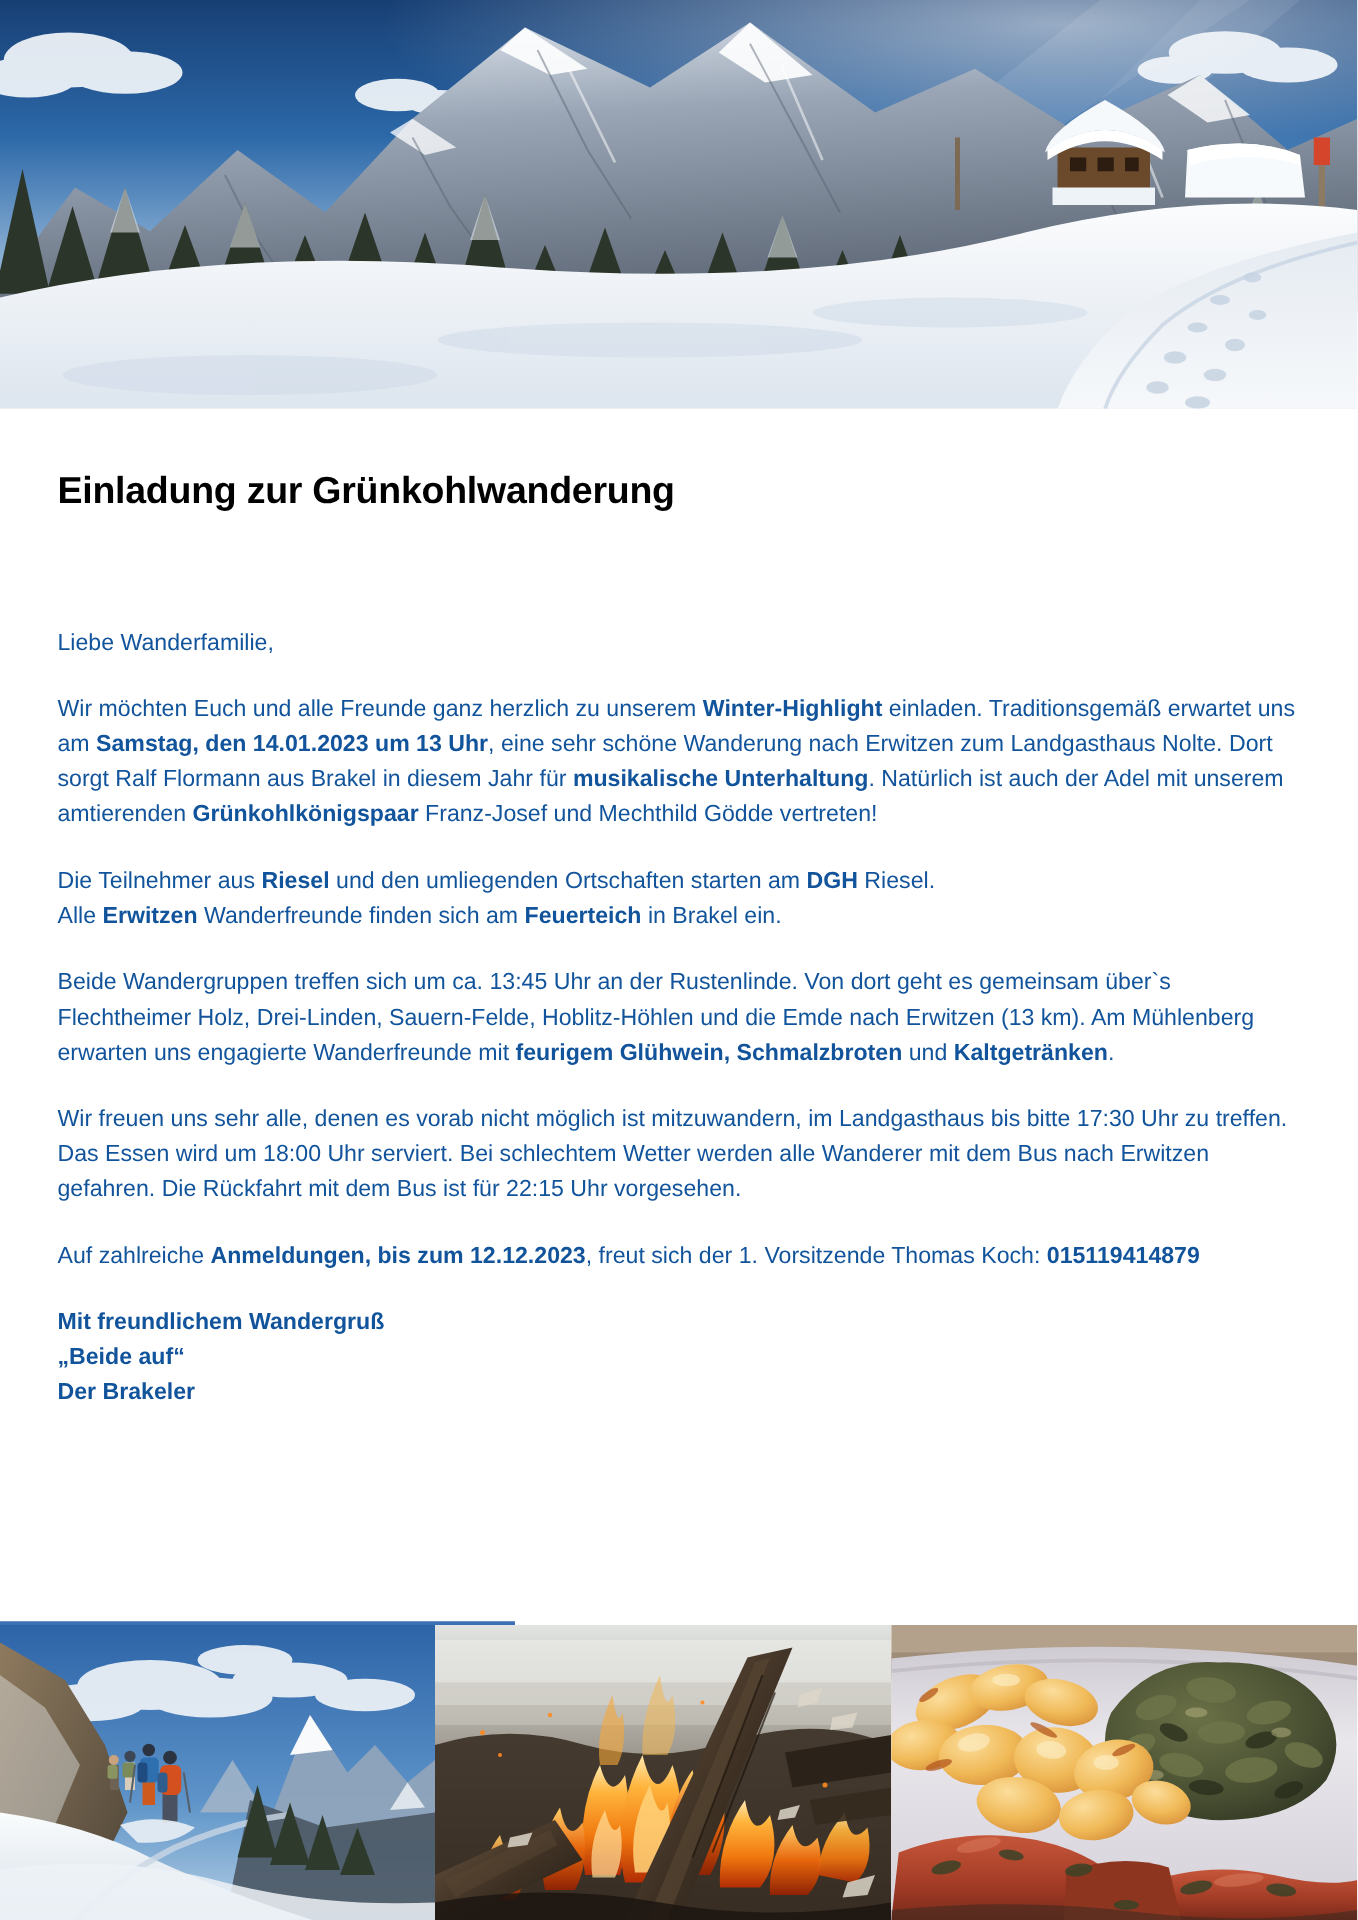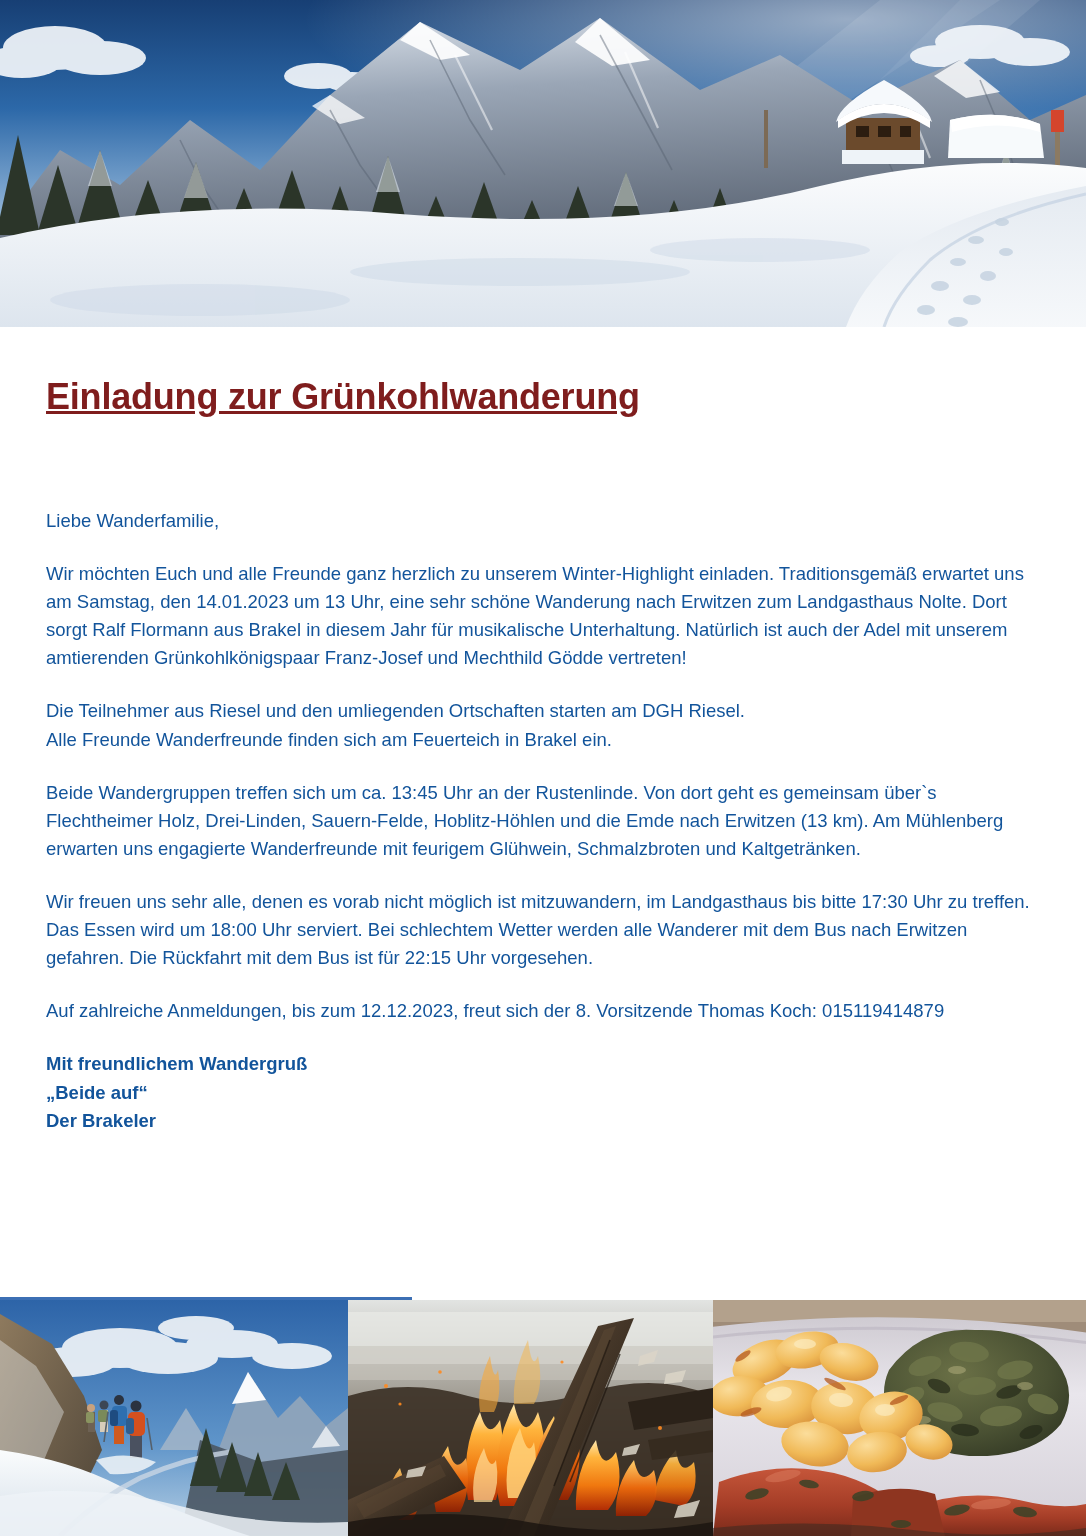--- a/index.html
+++ b/index.html
@@ -31,40 +31,39 @@
   
   .letter {
     position: absolute;
     left: 0;
     top: 327px;
     width: 1086px;
     padding: 0 46px;
     box-sizing: border-box;
   }
   .doc-title {
-    font-size: 36px;
+    font-size: 30px;
     font-weight: bold;
     letter-spacing: -0.2px;
     margin: 48px 0 0 0;
-    color: #7f1d1d;
+    color: #000000;
     line-height: 1.2;
-    text-decoration: underline;
   }
   .salutation {
     font-size: 18.5px;
     margin: 90px 0 0 0;
     line-height: 1.45;
   }
   .para {
     font-size: 18.5px;
     line-height: 1.52;
     margin: 25px 0 0 0;
     max-width: 1000px;
   }
-  .para b, .para strong { font-weight: normal; text-align: center; }
+  .para b, .para strong { font-weight: bold; text-align: center; }
   .sig { font-size: 18.5px; line-height: 1.52; margin: 25px 0 0 0; font-weight: bold; }
 
   
   .strip {
     position: absolute;
     left: 0;
     top: 1297px;
     width: 1086px;
     height: 239px;
     background: #ffffff;
@@ -239,28 +238,28 @@
 </div>
 
 <main class="letter">
 
   <h1 class="doc-title">Einladung zur Grünkohlwanderung</h1>
 
   <p class="salutation">Liebe Wanderfamilie,</p>
 
   <p class="para"><span>Wir möchten Euch und alle Freunde ganz herzlich zu unserem </span><b>Winter-Highlight</b><span> einladen. Traditionsgemäß erwartet uns am </span><b>Samstag, den 14.01.2023 um 13 Uhr</b><span>, eine sehr schöne Wanderung nach Erwitzen zum Landgasthaus Nolte. Dort sorgt Ralf Flormann aus Brakel in diesem Jahr für </span><b>musikalische Unterhaltung</b><span>. Natürlich ist auch der Adel mit unserem amtierenden </span><b>Grünkohlkönigspaar</b><span> Franz-Josef und Mechthild Gödde vertreten!</span></p>
 
-  <p class="para"><span>Die Teilnehmer aus </span><b>Riesel</b><span> und den umliegenden Ortschaften starten am </span><b>DGH</b><span> Riesel.</span><br><span>Alle </span><b>Freunde</b><span> Wanderfreunde finden sich am </span><b>Feuerteich</b><span> in Brakel ein.</span></p>
+  <p class="para"><span>Die Teilnehmer aus </span><b>Riesel</b><span> und den umliegenden Ortschaften starten am </span><b>DGH</b><span> Riesel.</span><br><span>Alle </span><b>Erwitzen</b><span> Wanderfreunde finden sich am </span><b>Feuerteich</b><span> in Brakel ein.</span></p>
 
   <p class="para"><span>Beide Wandergruppen treffen sich um ca. 13:45 Uhr an der Rustenlinde. Von dort geht es gemeinsam über`s Flechtheimer Holz, Drei-Linden, Sauern-Felde, Hoblitz-Höhlen und die Emde nach Erwitzen (13 km). Am Mühlenberg erwarten uns engagierte Wanderfreunde mit </span><b>feurigem Glühwein, Schmalzbroten</b><span> und </span><b>Kaltgetränken</b><span>.</span></p>
 
   <p class="para"><span>Wir freuen uns sehr alle, denen es vorab nicht möglich ist mitzuwandern, im Landgasthaus bis bitte 17:30 Uhr zu treffen. Das Essen wird um 18:00 Uhr serviert. Bei schlechtem Wetter werden alle Wanderer mit dem Bus nach Erwitzen gefahren. Die Rückfahrt mit dem Bus ist für 22:15 Uhr vorgesehen.</span></p>
 
 
-  <p class="para"><span>Auf zahlreiche </span><b>Anmeldungen, bis zum 12.12.2023</b><span>, freut sich der 8. Vorsitzende Thomas Koch: </span><b>015119414879</b></p>
+  <p class="para"><span>Auf zahlreiche </span><b>Anmeldungen, bis zum 12.12.2023</b><span>, freut sich der 1. Vorsitzende Thomas Koch: </span><b>015119414879</b></p>
 
 
   <p class="sig"><span>Mit freundlichem Wandergruß</span><br><b>„Beide auf“</b><br><span>Der Brakeler</span></p>
 
 </main>
 
 <div class="strip">
 
   <div class="strip-rule"></div>
 

